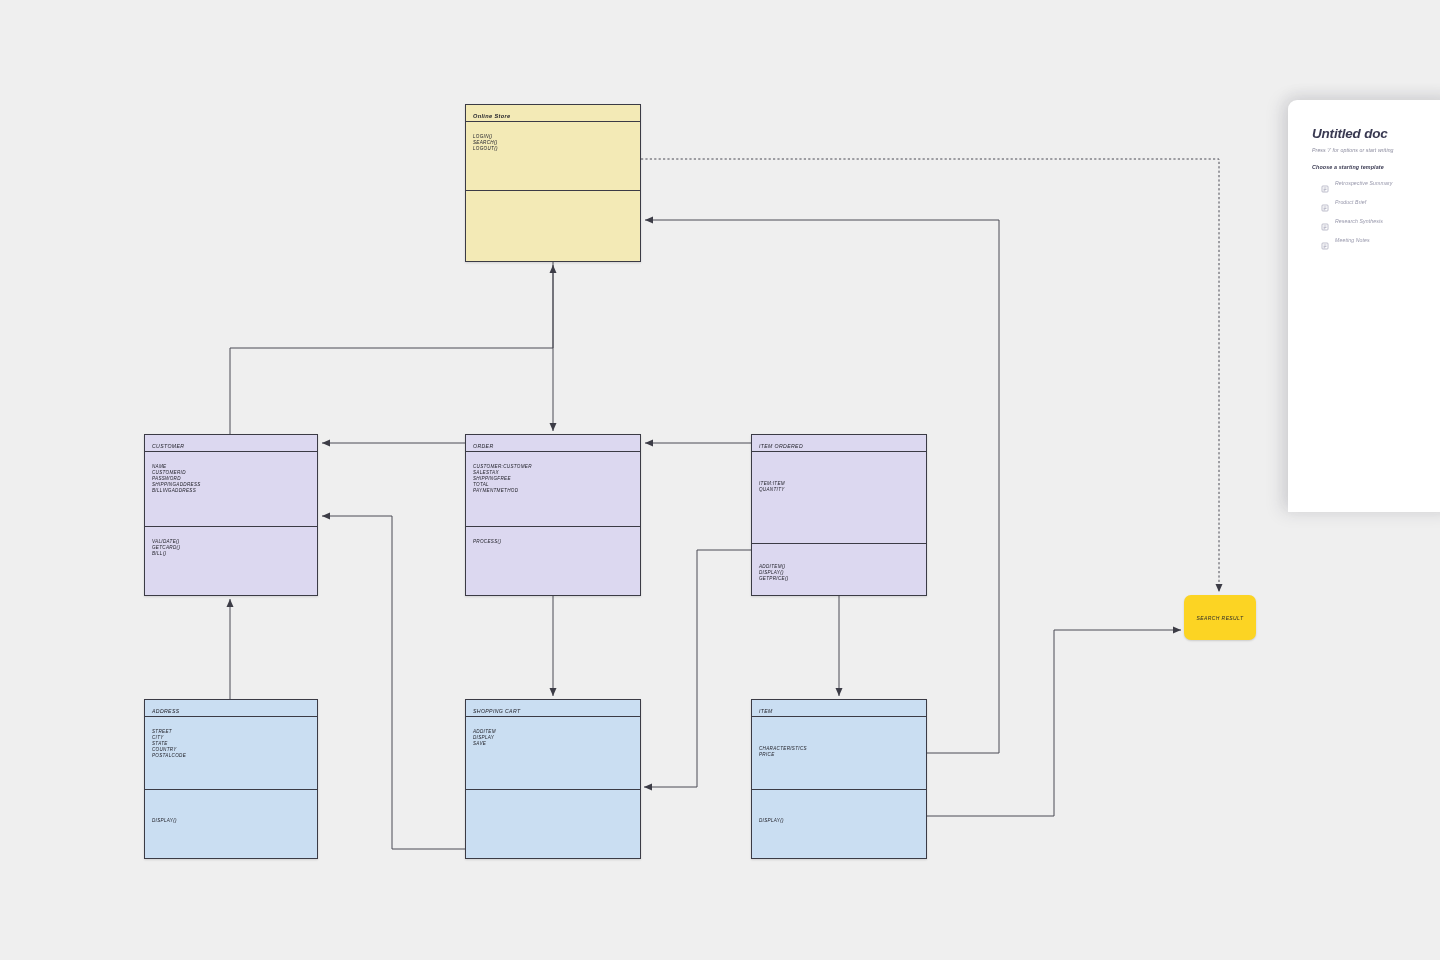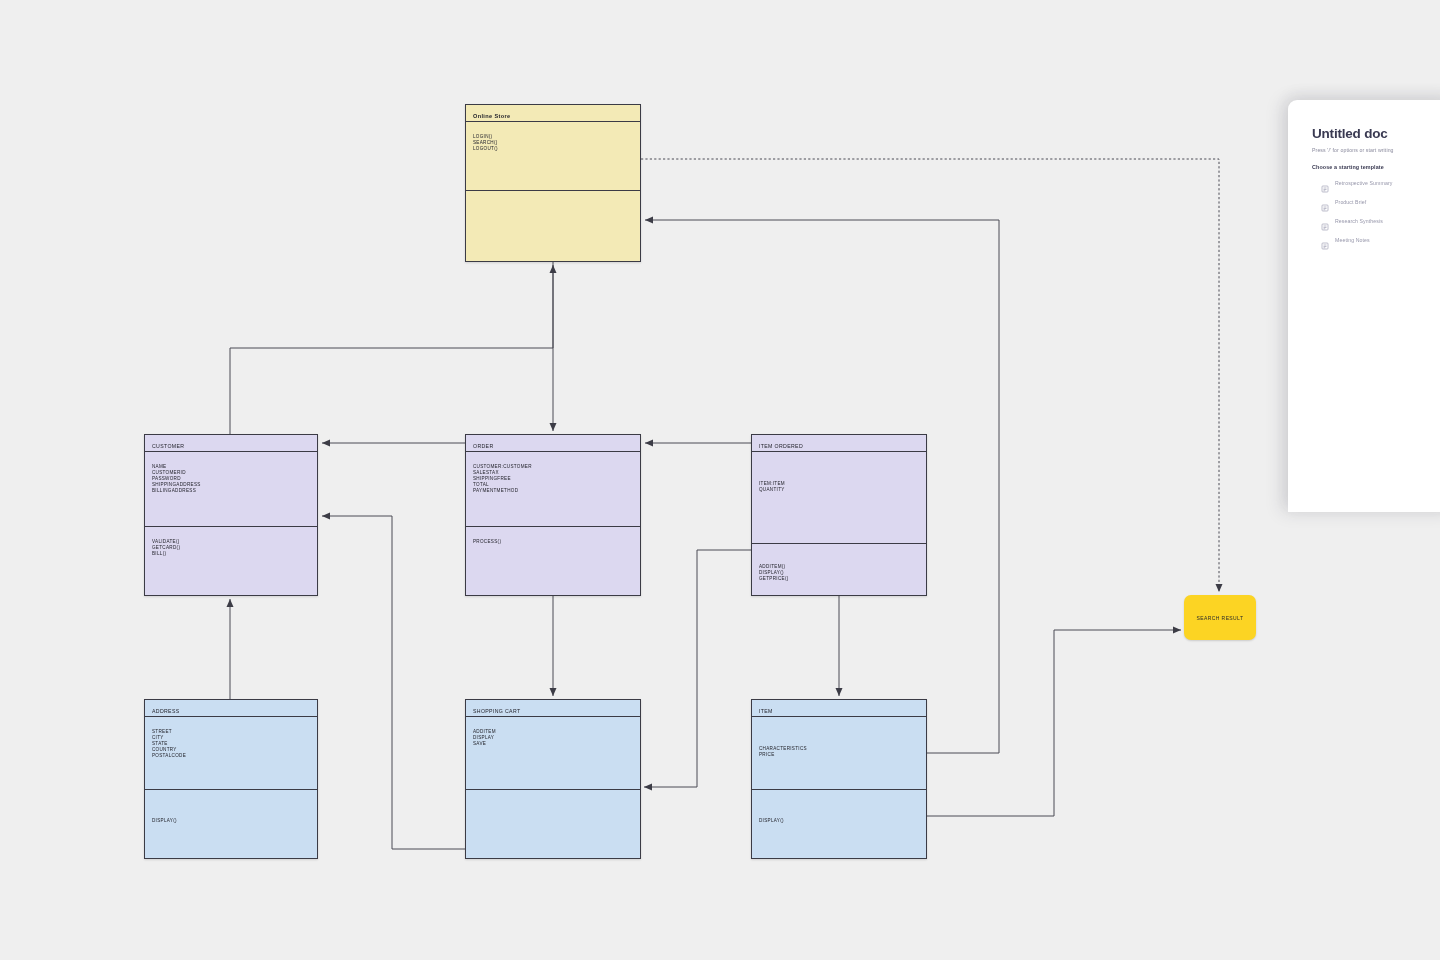--- a/index.html
+++ b/index.html
@@ -1,21 +1,21 @@
 <!DOCTYPE html>
 <html><head>
 <meta charset="utf-8">
 <style>
   html,body{margin:0;padding:0;}
   body{
     width:1440px;height:960px;position:relative;overflow:hidden;
     background:#efefef;
     font-family:"Liberation Sans","DejaVu Sans",sans-serif;
   }
-  #canvas{position:absolute;inset:0;}
+  #canvas{position:absolute;inset:0;font-style:italic;}
   .svg-layer{position:absolute;left:0;top:0;width:1440px;height:960px;}
 
   
   .uml{
     position:absolute;
     box-sizing:border-box;
     border:1px solid #3b3b45;
     display:flex;flex-direction:column;
     box-shadow:0 1px 2px rgba(0,0,0,.12);
   }

